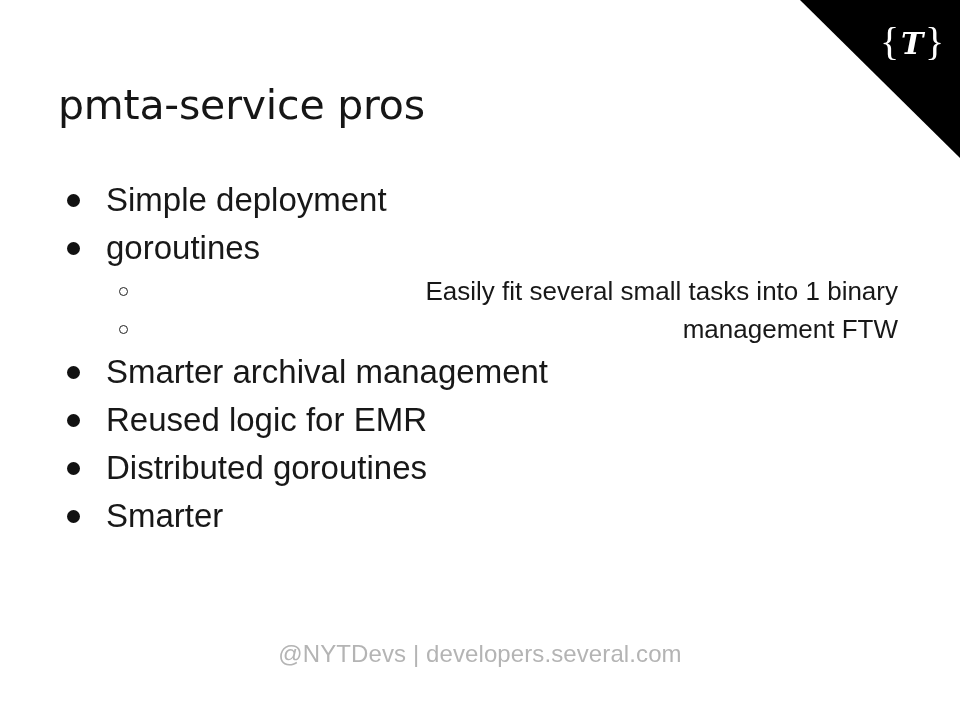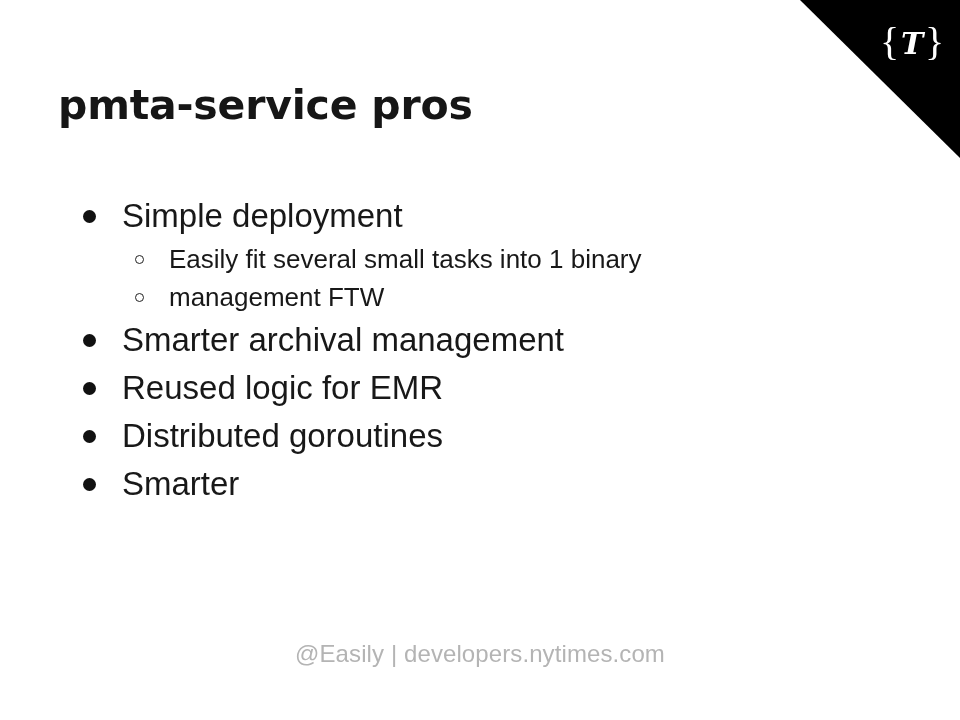--- a/index.html
+++ b/index.html
@@ -71,33 +71,33 @@
   }
 
   
   .slide-title {
     position: absolute;
     left: 58px;
     top: 82px;
     margin: 0;
     font-family: "DejaVu Sans", sans-serif;
     font-size: 41px;
-    font-weight: 700;
+    font-weight: 400;
     letter-spacing: -0.2px;
     color: #161616;
     line-height: 1.15;
   }
 
   
   .bullet-list {
     position: absolute;
     left: 58px;
     top: 176px;
     width: 840px;
-    margin: 16px;
+    margin: 0;
     padding: 0;
     list-style: none;
   }
 
   .bullet-item {
     position: relative;
     display: block;
     color: #181818;
   }
 
@@ -131,20 +131,21 @@
     background: #111111;
   }
 
   
   .bullet-item.level-2 {
     padding-left: 95px;
     font-size: 26px;
     line-height: 38px;
     height: 38px;
     font-weight: 400;
+    text-align: right;
   }
   .bullet-item.level-2 > .marker {
     position: absolute;
     left: 57px;
     top: 0;
     width: 16px;
     height: 38px;
     display: flex;
     align-items: center;
     justify-content: center;
@@ -196,20 +197,24 @@
 
   <h1 class="slide-title">pmta-service pros</h1>
 
   <ul class="bullet-list">
 
     <li class="bullet-item level-1">
       <span class="marker"></span>
       <span class="bullet-text">Simple deployment</span>
     </li>
 
+    <li class="bullet-item level-1">
+      <span class="marker"></span>
+      <span class="bullet-text">goroutines</span>
+    </li>
 
     <li class="bullet-item level-2">
       <span class="marker"></span>
       <span class="bullet-text">Easily fit several small tasks into 1 binary</span>
     </li>
 
     <li class="bullet-item level-2">
       <span class="marker"></span>
       <span class="bullet-text">management FTW</span>
     </li>
@@ -229,15 +234,15 @@
       <span class="bullet-text">Distributed goroutines</span>
     </li>
 
     <li class="bullet-item level-1">
       <span class="marker"></span>
       <span class="bullet-text">Smarter</span>
     </li>
 
   </ul>
 
-  <div class="slide-footer">@Easily | developers.nytimes.com</div>
+  <div class="slide-footer">@NYTDevs | developers.several.com</div>
 
 </div>
 
 </body></html>

